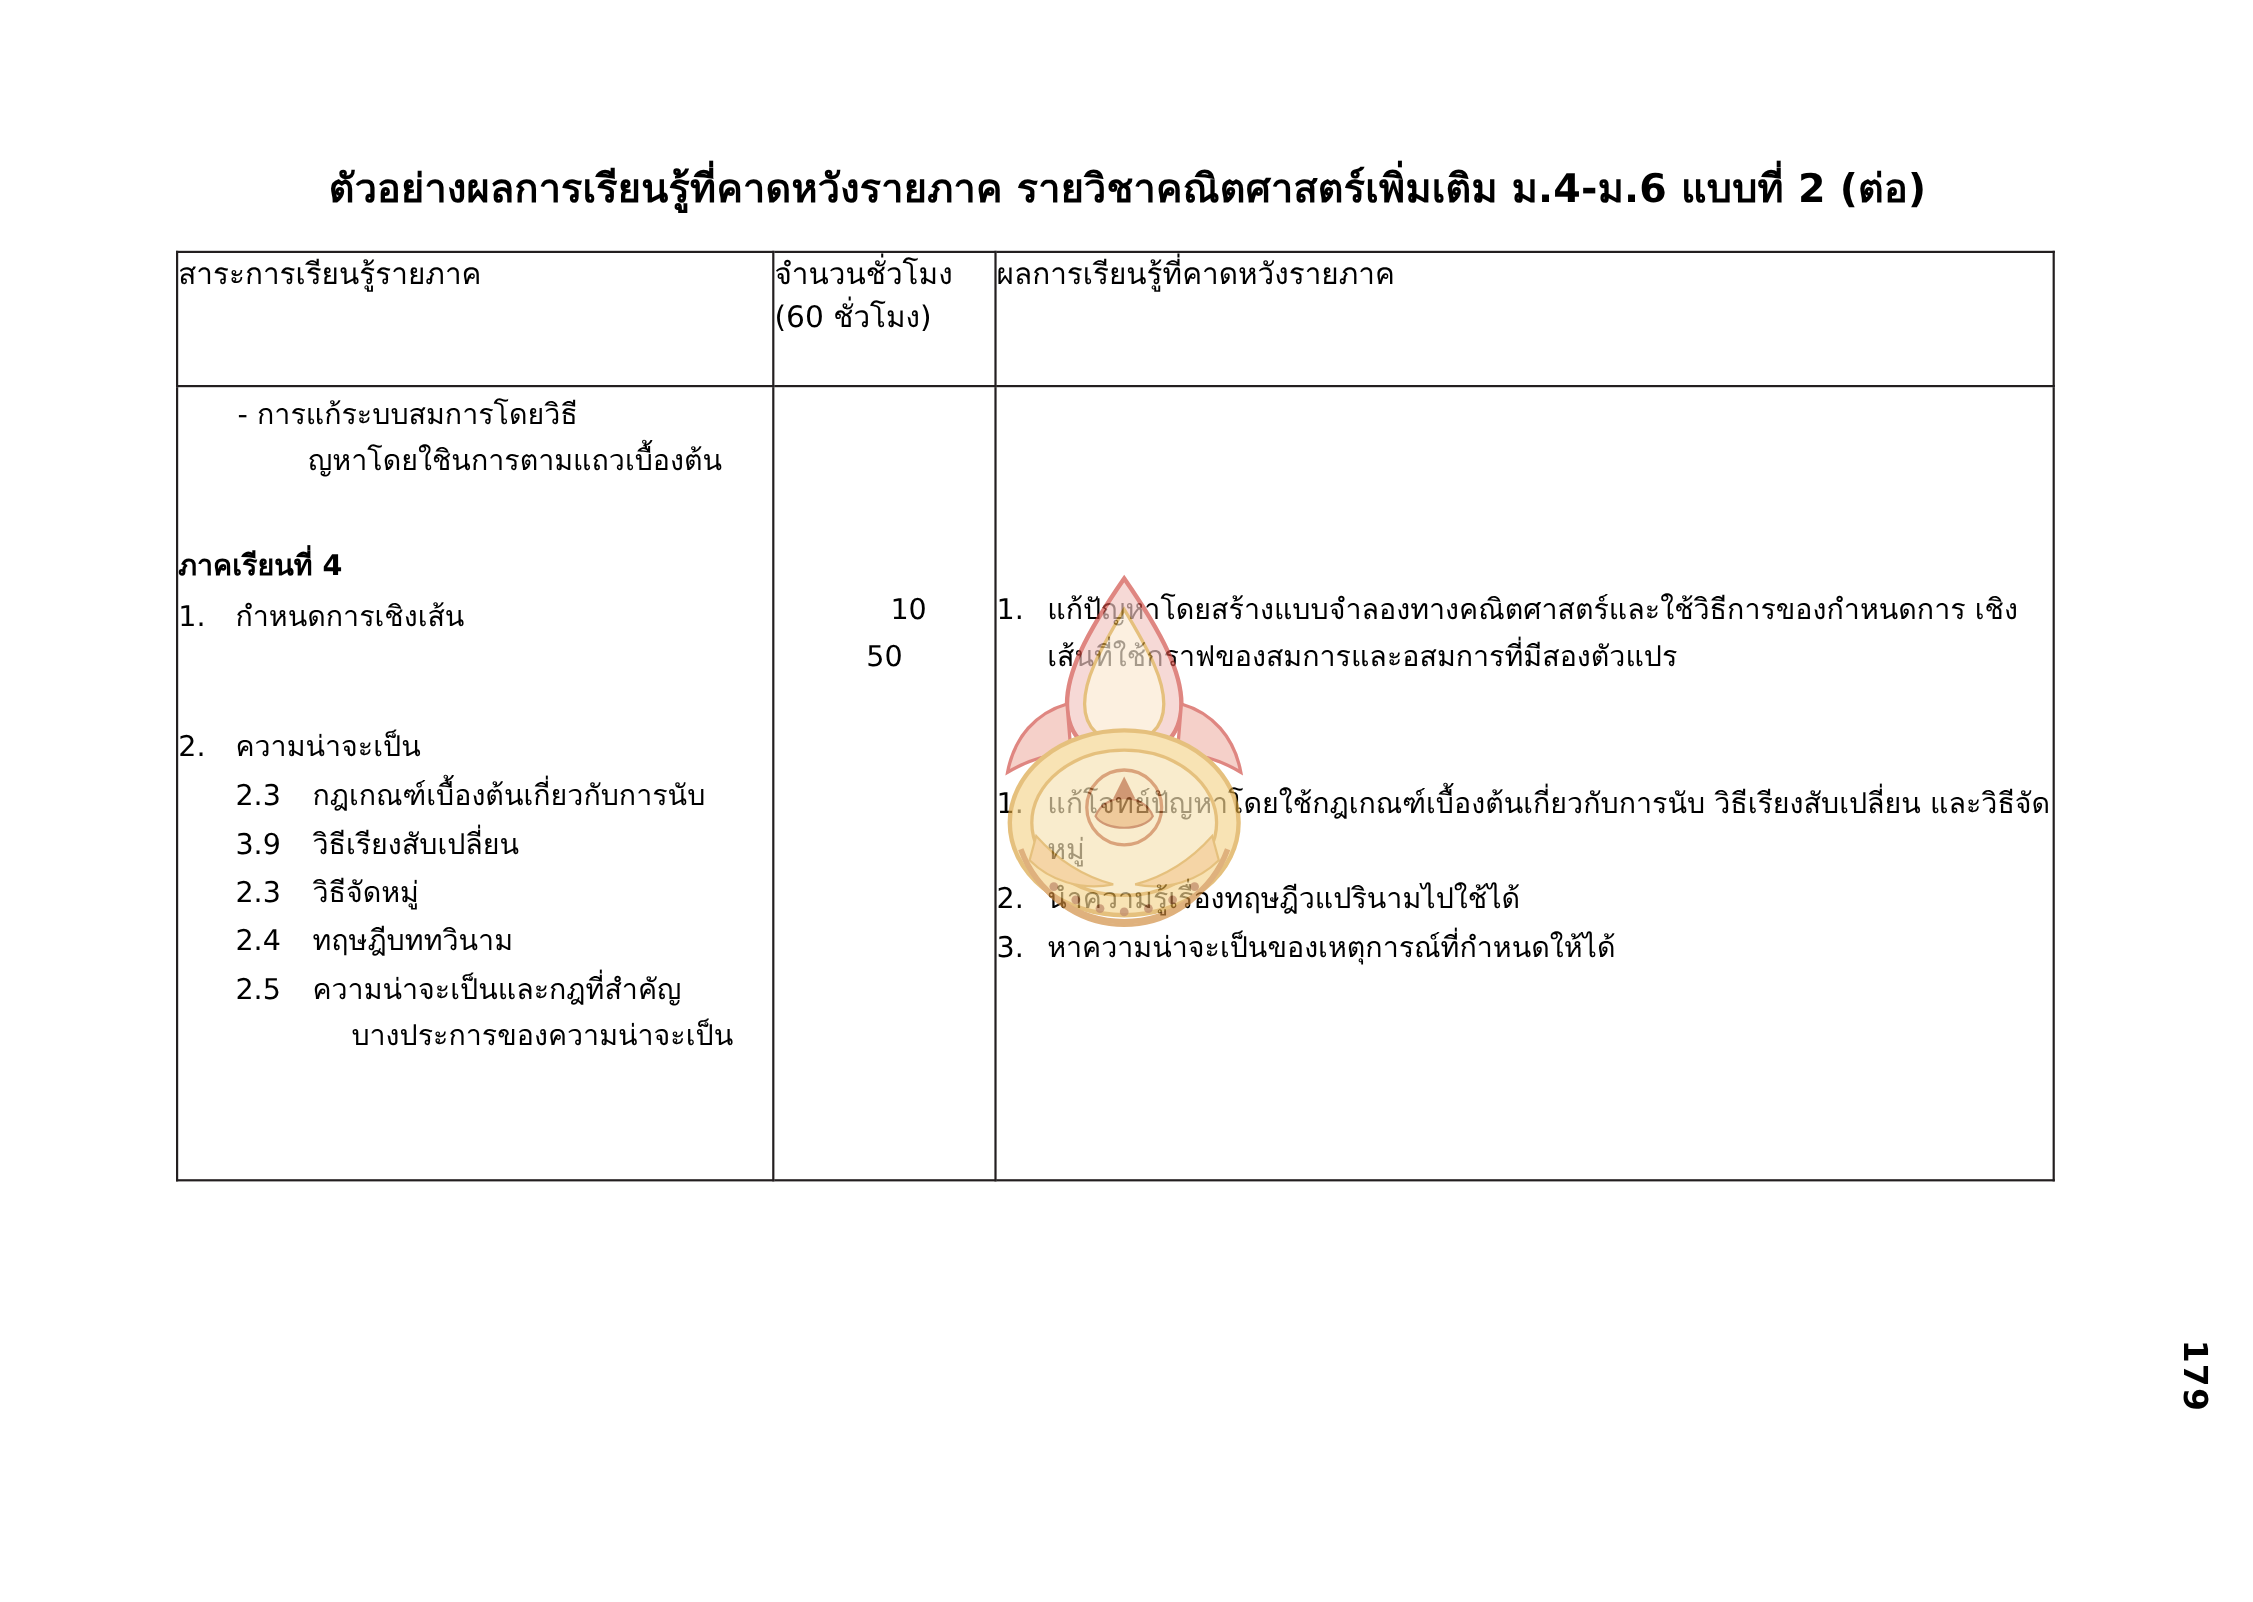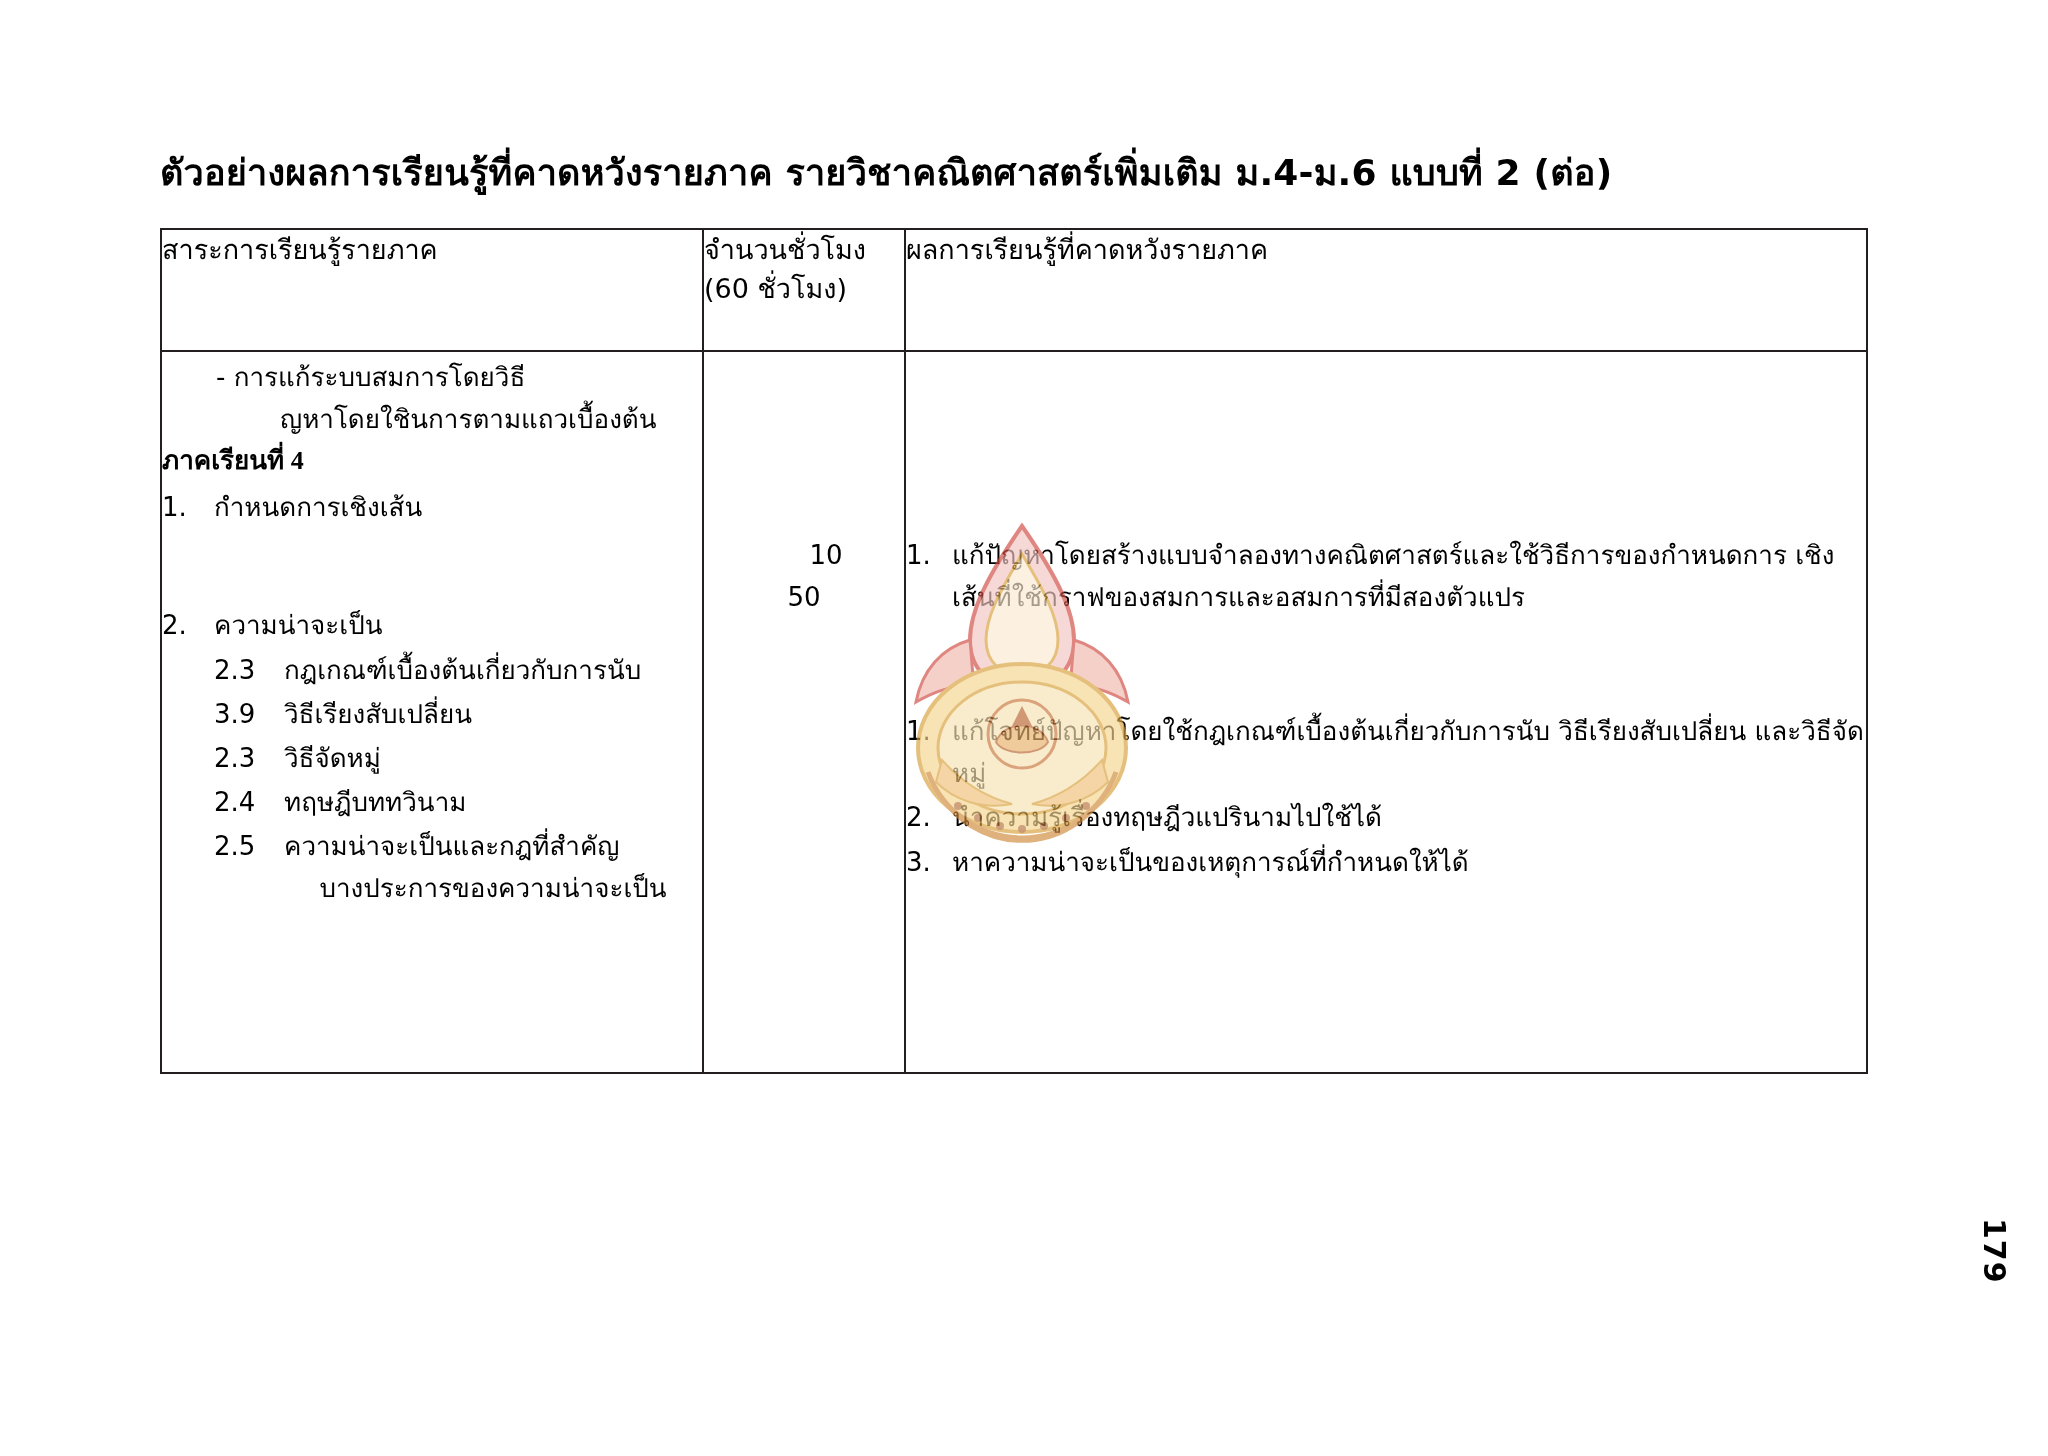--- a/index.html
+++ b/index.html
@@ -21,20 +21,21 @@
     left: 0; top: 0;
     width: 2048px;
     height: 1456px;
   }
 
   .doc-title {
     position: absolute;
     left: 160px;
     top: 150px;
     width: 1730px;
+    text-align: center;
     font-size: 36px;
     font-weight: bold;
     letter-spacing: 0.2px;
     line-height: 1.3;
   }
 
   table.main-table {
     position: absolute;
     left: 160px;
     top: 228px;
@@ -78,22 +79,22 @@
     margin-top: 4px;
   }
   .dash-item .cont {
     display: block;
     text-indent: 0;
     margin-left: 32px;
   }
 
   .term-label {
     font-weight: bold;
+    margin-top: 54px;
     margin-bottom: 4px;
-    font-family: Liberation Serif, serif;
   }
 
   .num-item {
     position: relative;
     padding-left: 52px;
     margin-top: 2px;
   }
   .num-item .num {
     position: absolute;
     left: 0;

